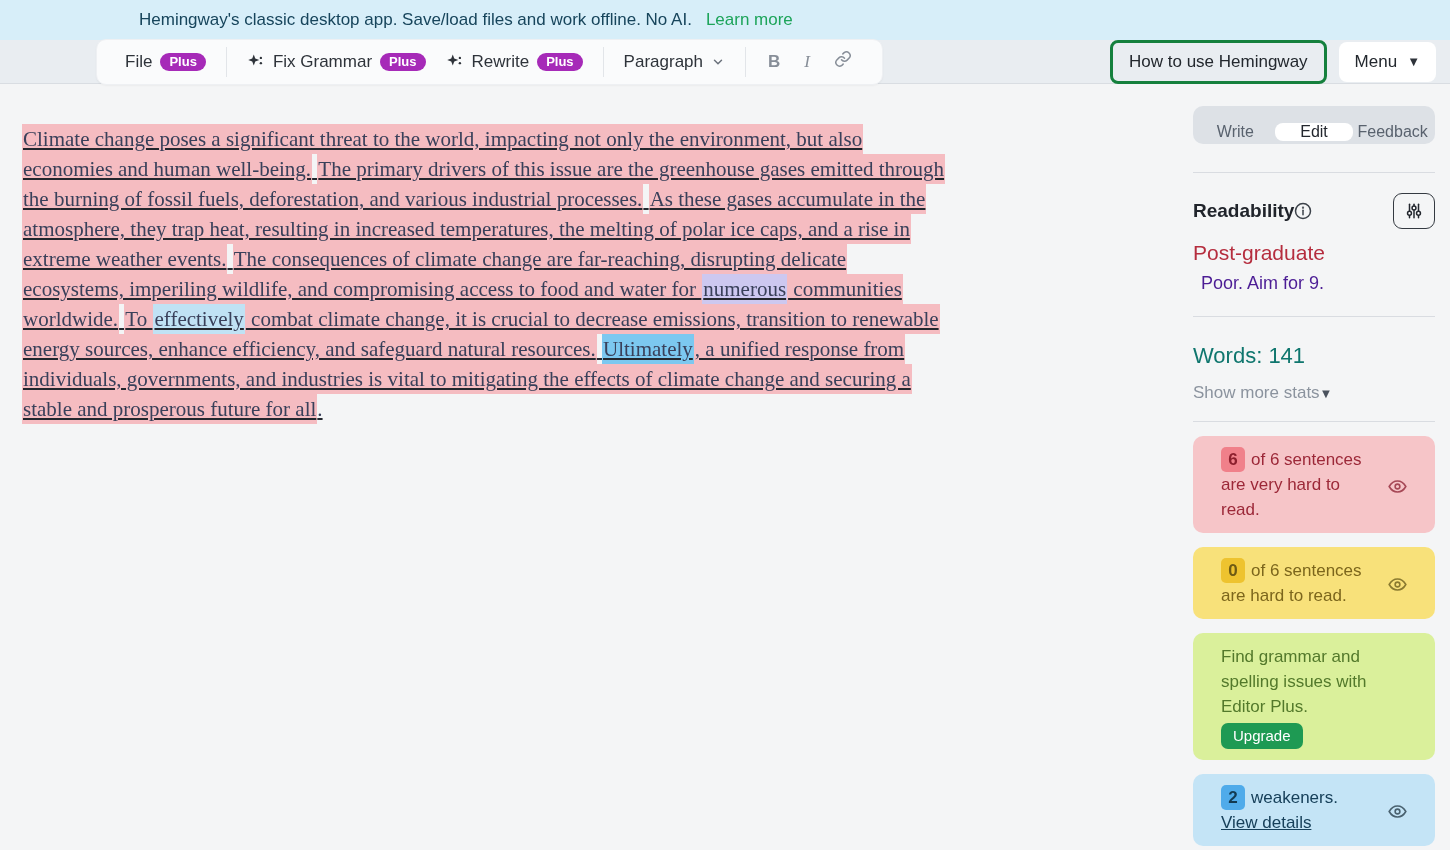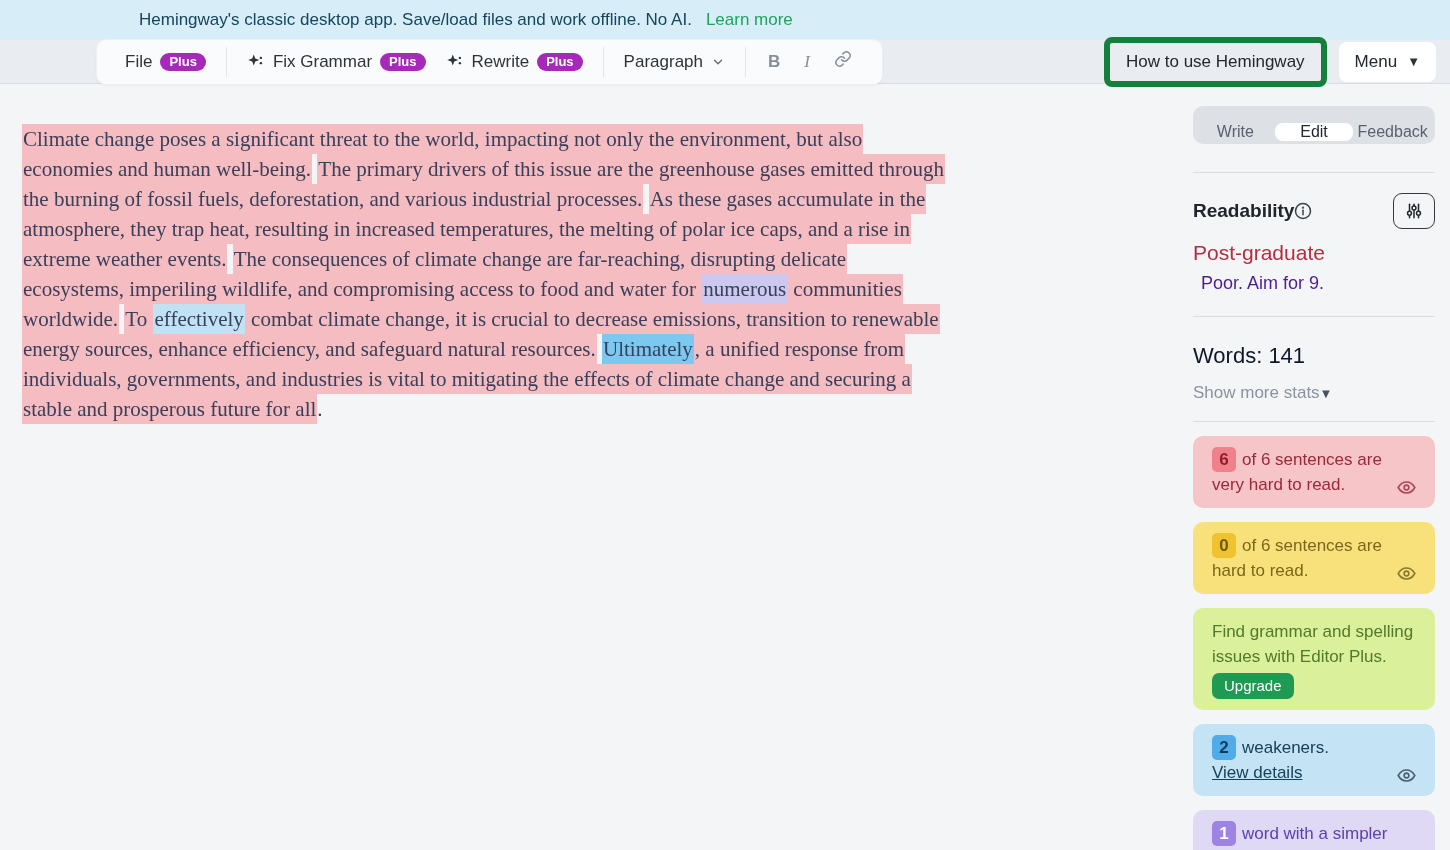--- a/index.html
+++ b/index.html
@@ -15,27 +15,27 @@
   .toolbar-card { background:#fafbfc; border:1px solid #eef0f3; border-radius:10px; height:46px; display:flex; align-items:center; padding:0 18px; box-shadow:0 1px 2px rgba(0,0,0,.04); }
   .tb-btn { display:flex; align-items:center; gap:8px; background:none; border:none; font-family:inherit; font-size:17px; color:#2e333a; cursor:pointer; padding:6px 10px; }
   .plus-badge { background:#a62ab8; color:#fff; font-size:13px; font-weight:bold; border-radius:10px; padding:2px 9px 3px; line-height:1; }
   .tb-divider { width:1px; height:30px; background:#e2e5e9; margin:0 10px; }
   .sparkle { width:18px; height:18px; flex:0 0 auto; }
   .fmt-btn { background:none; border:none; color:#878e98; font-size:17px; cursor:pointer; padding:6px 12px; }
   .fmt-bold { font-weight:bold; }
   .fmt-italic { font-family:"Liberation Serif", serif; font-style:italic; }
   .chevron { width:14px; height:14px; color:#6a717b; }
   .header-right { display:flex; align-items:center; gap:12px; }
-  .howto-btn { background:transparent; border:6px solid #15803d; border-radius:8px; font-family:inherit; font-size:17px; color:#23282e; padding:9px 16px; cursor:pointer; }
+  .howto-btn { background:transparent; border:3px solid #15803d; border-radius:8px; font-family:inherit; font-size:17px; color:#23282e; padding:9px 16px; cursor:pointer; }
   .menu-btn { background:#fff; border:none; border-radius:8px; font-family:inherit; font-size:17px; color:#23282e; padding:10px 16px; cursor:pointer; display:flex; align-items:center; gap:10px; }
   .tri-down { font-size:13px; color:#2e333a; }
 
   
   .main { display:flex; height:752px; }
-  .editor { flex:1; padding:40px 30px 6px 22px; }
+  .editor { flex:1; padding:40px 30px 6px 22px;text-decoration:underline; }
   .editor-text { width:930px; font-family:"Liberation Serif", serif; font-size:21px; line-height:30px; color:#39405a; outline:none; }
   .hl { padding:3px 1px; -webkit-box-decoration-break:clone; box-decoration-break:clone; }
   .hl-pink { background:#f5bcc1; }
   .hl-lavender { background:#cdc8f0; }
   .hl-lightblue { background:#c0e2f4; }
   .hl-blue { background:#7cc8f0; }
 
   
   .sidebar { width:242px; margin-right:15px; padding-top:22px; font-size:17px; }
   .tabs { background:#dde1e6; border-radius:10px; height:38px; display:flex; padding:3px;align-items:flex-end; }
@@ -44,25 +44,25 @@
   .sb-divider { border:none; border-top:1px solid #d9dce1; margin:0; }
   .divider-1 { margin-top:28px; }
   .readability-row { display:flex; align-items:center; justify-content:space-between; margin-top:20px; }
   .readability-left { display:flex; align-items:center; }
   .readability-title { font-size:19px; font-weight:bold; color:#20242b; }
   .info-icon { width:18px; height:18px; color:#3c424a; }
   .sliders-btn { width:42px; height:36px; background:transparent; border:1.5px solid #343a41; border-radius:9px; display:flex; align-items:center; justify-content:center; cursor:pointer; color:#23272e; }
   .grade { font-size:21px; color:#b52d3e; margin-top:12px; }
   .grade-note { font-size:18px; color:#4c1d95; margin-top:8px;margin-left:8px; }
   .divider-2 { margin-top:22px; }
-  .words { font-size:22px; color:#0f172a; margin-top:26px; }
+  .words { font-size:22px; color:#0f766e; margin-top:26px; }
   .show-more { display:flex; align-items:center; font-size:17px; color:#8b939e; margin-top:14px; cursor:pointer; background:none; border:none; font-family:inherit; }
   .divider-3 { margin-top:18px; }
 
-  .card { border-radius:10px; padding:11px 19px; margin-top:14px; display:flex; align-items:flex-end; line-height:25px;gap:7px; }
+  .card { border-radius:10px; padding:11px 28px; margin-top:14px; display:flex; align-items:center; line-height:25px;gap:7px; }
   .card-body { flex:1; }
   .count-badge { display:inline-block; min-width:24px; text-align:center; border-radius:5px; font-weight:bold; padding:0 5px; margin-right:6px; }
   .eye-icon { width:19px; height:19px; flex:0 0 auto; margin-top:3px; cursor:pointer; }
   .card-red { background:#f6c5c8; color:#9c2838; }
   .card-red .count-badge { background:#f0808a; color:#8c1f2d; }
   .card-red .eye-icon { color:#a64856; }
   .card-yellow { background:#f8e17a; color:#7c661c; }
   .card-yellow .count-badge { background:#eec32f; color:#6d5a14; }
   .card-yellow .eye-icon { color:#8a7a30; }
   .card-green { background:#daf09b; color:#53792b; }

